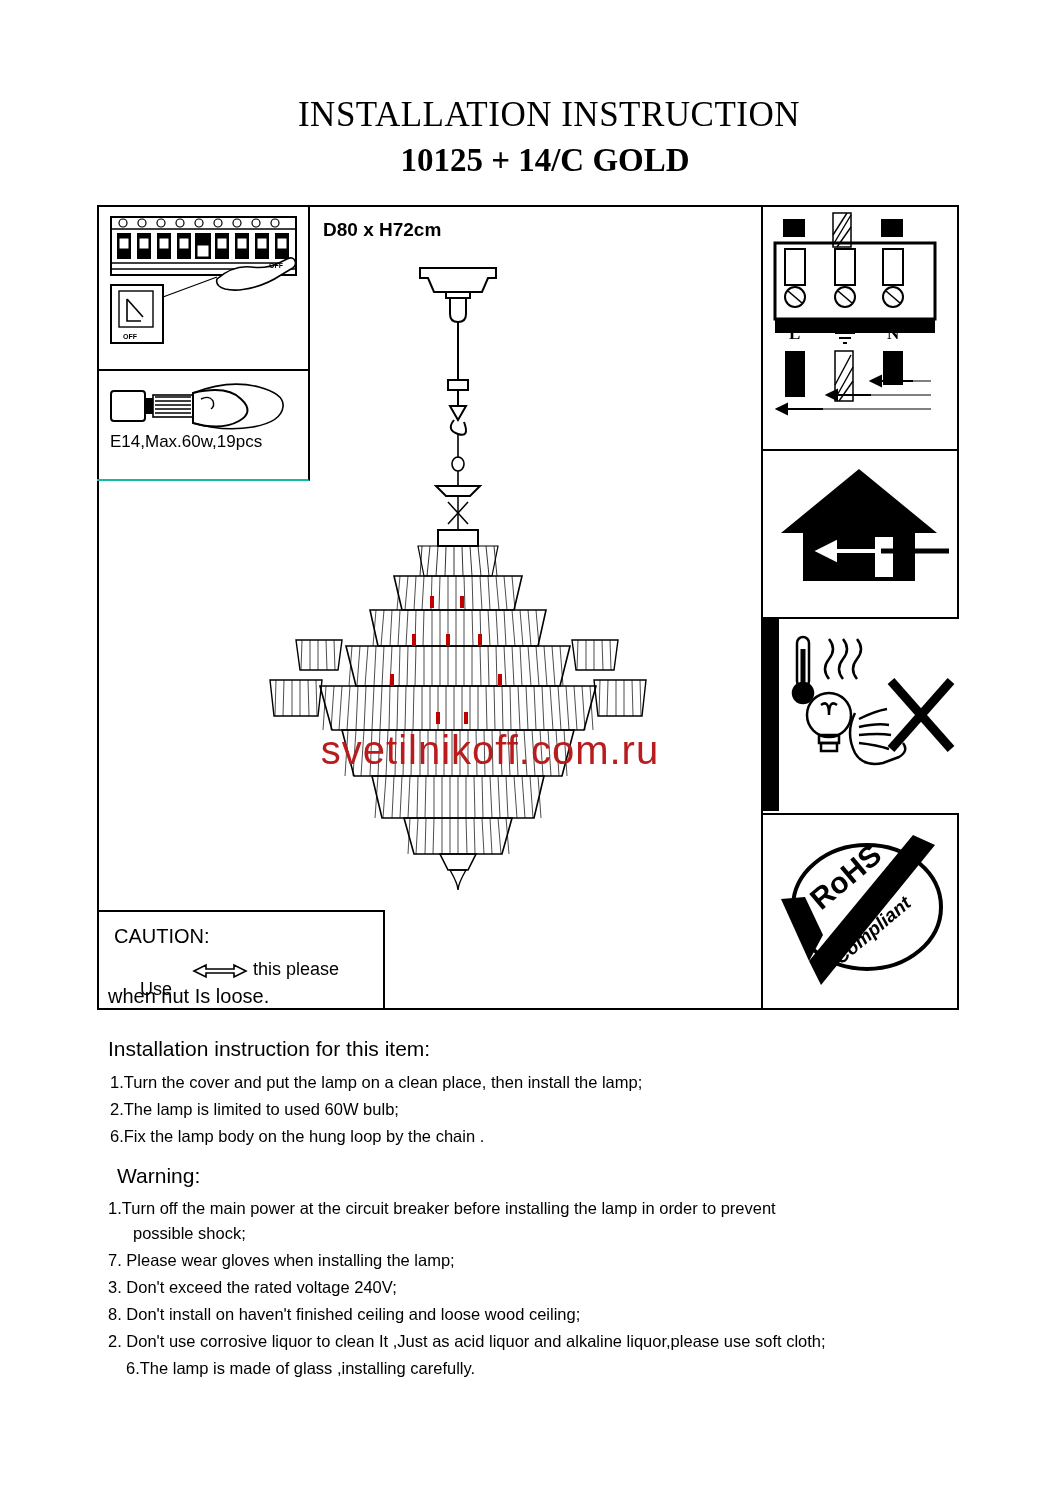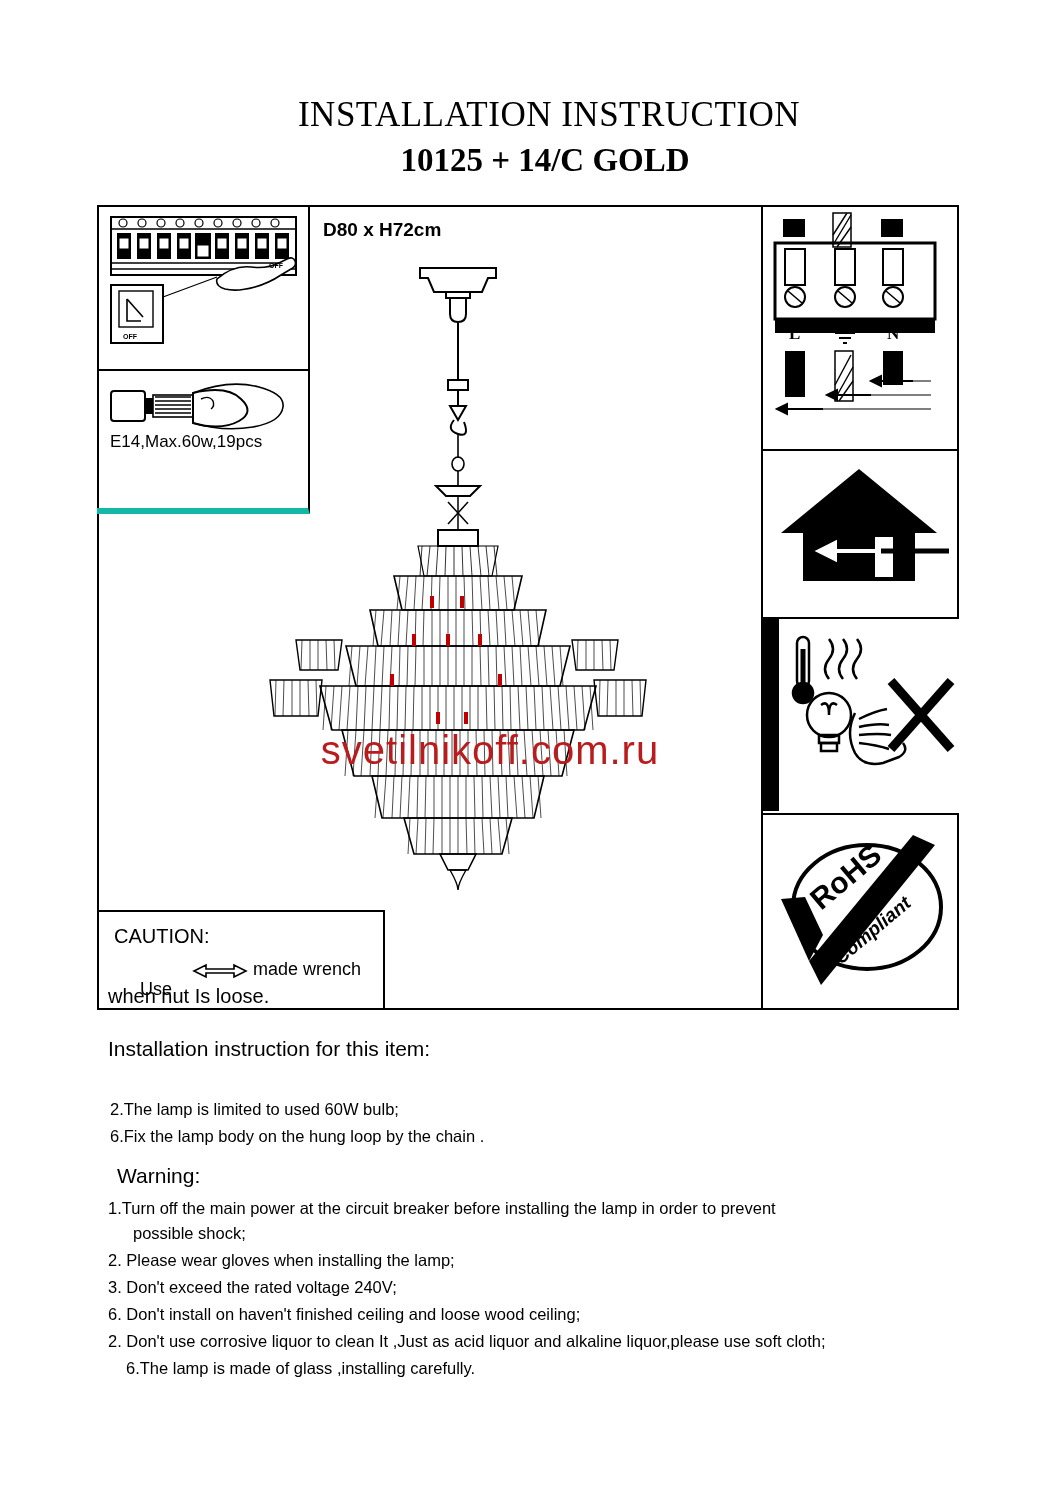--- a/index.html
+++ b/index.html
@@ -9,21 +9,21 @@
 
   
   .title1{position:absolute;left:0;top:95px;width:1054px;text-align:center;font-family:"Liberation Serif",serif;font-size:35px;letter-spacing:0.5px;margin-left:22px;}
   .title2{position:absolute;left:0;top:142px;width:1058px;text-align:center;font-family:"Liberation Serif",serif;font-size:33px;font-weight:bold;padding-left:16px;}
 
   
   .frame{position:absolute;left:97px;top:205px;width:862px;height:805px;border:2px solid #000;box-sizing:border-box;}
 
   
   .cell-switch{position:absolute;left:97px;top:205px;width:213px;height:166px;border-right:2px solid #000;border-bottom:2px solid #000;box-sizing:border-box;}
-  .cell-bulb{position:absolute;left:97px;top:371px;width:213px;height:143px;border-right:2px solid #000;border-bottom:6px solid #14b8a6;box-sizing:border-box;}
+  .cell-bulb{position:absolute;left:97px;top:371px;width:213px;height:110px;border-right:2px solid #000;border-bottom:2px solid #14b8a6;box-sizing:border-box;}
 
   
   .cell-term{position:absolute;left:761px;top:205px;width:198px;height:246px;border-left:2px solid #000;border-bottom:2px solid #000;box-sizing:border-box;}
   .cell-house{position:absolute;left:761px;top:451px;width:198px;height:168px;border-left:2px solid #000;border-bottom:2px solid #000;box-sizing:border-box;}
   .cell-noheat{position:absolute;left:761px;top:619px;width:198px;height:196px;border-left:2px solid #000;border-bottom:2px solid #000;box-sizing:border-box;background:#fff;}
   .cell-rohs{position:absolute;left:761px;top:815px;width:198px;height:195px;border-left:2px solid #000;box-sizing:border-box;}
 
   
   .cell-caution{position:absolute;left:97px;top:910px;width:288px;height:100px;border-right:2px solid #000;border-top:2px solid #000;box-sizing:border-box;}
 
@@ -354,32 +354,33 @@
       <path d="M18 84 l28 62 l14 -26 l-18 -38 z" fill="#000"></path>
       <path d="M46 146 L150 20 l22 10 L58 170 z" fill="#000"></path>
       <text x="58" y="96" font-size="30" font-weight="bold" font-family="Liberation Sans" transform="rotate(-40 58 96)">RoHS</text>
       <text x="78" y="150" font-size="19" font-weight="bold" font-style="italic" font-family="Liberation Sans" transform="rotate(-40 78 150)">Compliant</text>
     </svg>
   </div>
 
   <div class="cell-caution"></div>
   <div class="caution-title">CAUTION:</div>
   <div class="caution-l1">Use</div>
-  <div style="position:absolute;left:253px;top:959px;font-size:18px;">made wrench</div>
+  <div style="position:absolute;left:253px;top:959px;font-size:18px;">this please</div>
   <svg class="wrench-inline" viewBox="0 0 60 18">
     <path d="M2 9 l12 -6 v4 h28 v-4 l12 6 l-12 6 v-4 h-28 v4 z" fill="none" stroke="#000" stroke-width="1.6"></path>
   </svg>
   <div class="caution-l2">when nut  Is loose.</div>
 
   <div class="sec-title" style="left:108px;top:1037px;">Installation instruction for this item:</div>
+  <div class="line" style="left:110px;top:1073px;">1.Turn the cover and put the lamp on a clean place, then install the lamp;</div>
   <div class="line" style="left:110px;top:1100px;">2.The lamp is limited to used  60W bulb;</div>
   <div class="line" style="left:110px;top:1127px;">6.Fix the lamp body on the  hung loop by the chain .</div>
 
   <div class="sec-title" style="left:117px;top:1164px;">Warning:</div>
   <div class="line" style="left:108px;top:1199px;">1.Turn off the main power at the circuit breaker before installing the lamp in order to prevent</div>
   <div class="line" style="left:133px;top:1224px;">possible shock;</div>
-  <div class="line" style="left:108px;top:1251px;">2. Please wear gloves when installing the lamp;</div>
+  <div class="line" style="left:108px;top:1251px;">7. Please wear gloves when installing the lamp;</div>
   <div class="line" style="left:108px;top:1278px;">3. Don't exceed the rated voltage 240V;</div>
-  <div class="line" style="left:108px;top:1305px;">6. Don't install on haven't finished ceiling and loose wood ceiling;</div>
+  <div class="line" style="left:108px;top:1305px;">8. Don't install on haven't finished ceiling and loose wood ceiling;</div>
   <div class="line" style="left:108px;top:1332px;">2. Don't use corrosive liquor to clean It ,Just as acid liquor and alkaline liquor,please use soft cloth;</div>
   <div class="line" style="left:108px;top:1359px;margin-left:18px;">6.The lamp is made of  glass ,installing carefully.</div>
 
 </div>
 
 </body></html>

